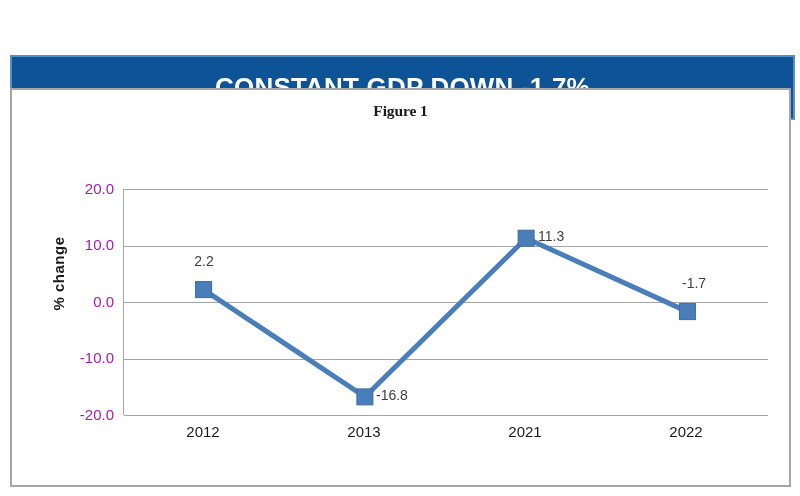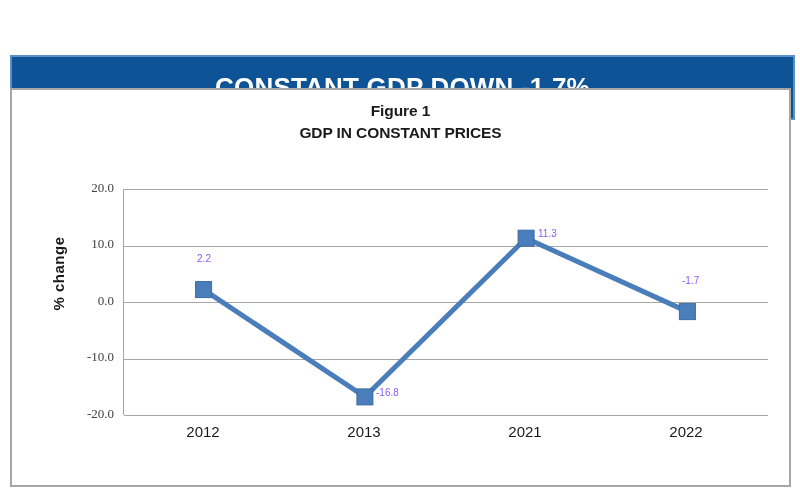--- a/index.html
+++ b/index.html
@@ -57,21 +57,21 @@
     left: 0;
     top: 10px;
     width: 100%;
     text-align: center;
     color: #1a1a1a;
   }
   #chart-title-block .tline {
     font-size: 15.5px;
     font-weight: bold;
     line-height: 22px;
-    font-family: Liberation Sans, sans-serif;
+    font-family: Liberation Serif, serif;
     letter-spacing: -0.1px;
   }
 
   
   
   #plot-area {
     position: absolute;
     left: 111px;
     top: 99px;
     width: 645px;
@@ -83,23 +83,23 @@
     position: absolute;
     left: 0;
     width: 100%;
     height: 0;
     border-top: 1.5px solid #A6A6A6;
   }
   .ytick-pos {
     position: absolute;
     width: 70px;
     text-align: right;
-    font-size: 13px;
-    color: #404040;
-    font-family: Liberation Serif, serif;
+    font-size: 15px;
+    color: #a21caf;
+    font-family: Liberation Sans, sans-serif;
     left: 32px;
   }
 
   
   #yaxis-title {
     position: absolute;
     left: -14px;
     top: 175px;
     width: 120px;
     text-align: center;
@@ -140,38 +140,37 @@
     left: 0;
     top: 0;
     width: 781px;
     height: 399px;
     pointer-events: none;
   }
 
   
   .dlabel {
     position: absolute;
-    font-size: 10px;
-    color: #8b5cf6;
+    font-size: 14px;
+    color: #404040;
     white-space: nowrap;
     font-family: "Liberation Sans", sans-serif;
   }
 </style>
 </head>
 <body>
 
 <div id="banner-wrap">
   <div id="banner-title">CONSTANT GDP DOWN -1.7%</div>
 </div>
 
 <div id="figure-frame">
 
   <div id="chart-title-block">
     <div class="tline">Figure 1</div>
-    <div class="tline">GDP IN CONSTANT PRICES</div>
   </div>
 
   <div id="yaxis-title">%  change</div>
 
   <div class="ytick-pos" style="top:90px;">20.0</div>
   <div class="ytick-pos" style="top:146px;">10.0</div>
   <div class="ytick-pos" style="top:203px;">0.0</div>
   <div class="ytick-pos" style="top:259px;">-10.0</div>
   <div class="ytick-pos" style="top:316px;">-20.0</div>
 

